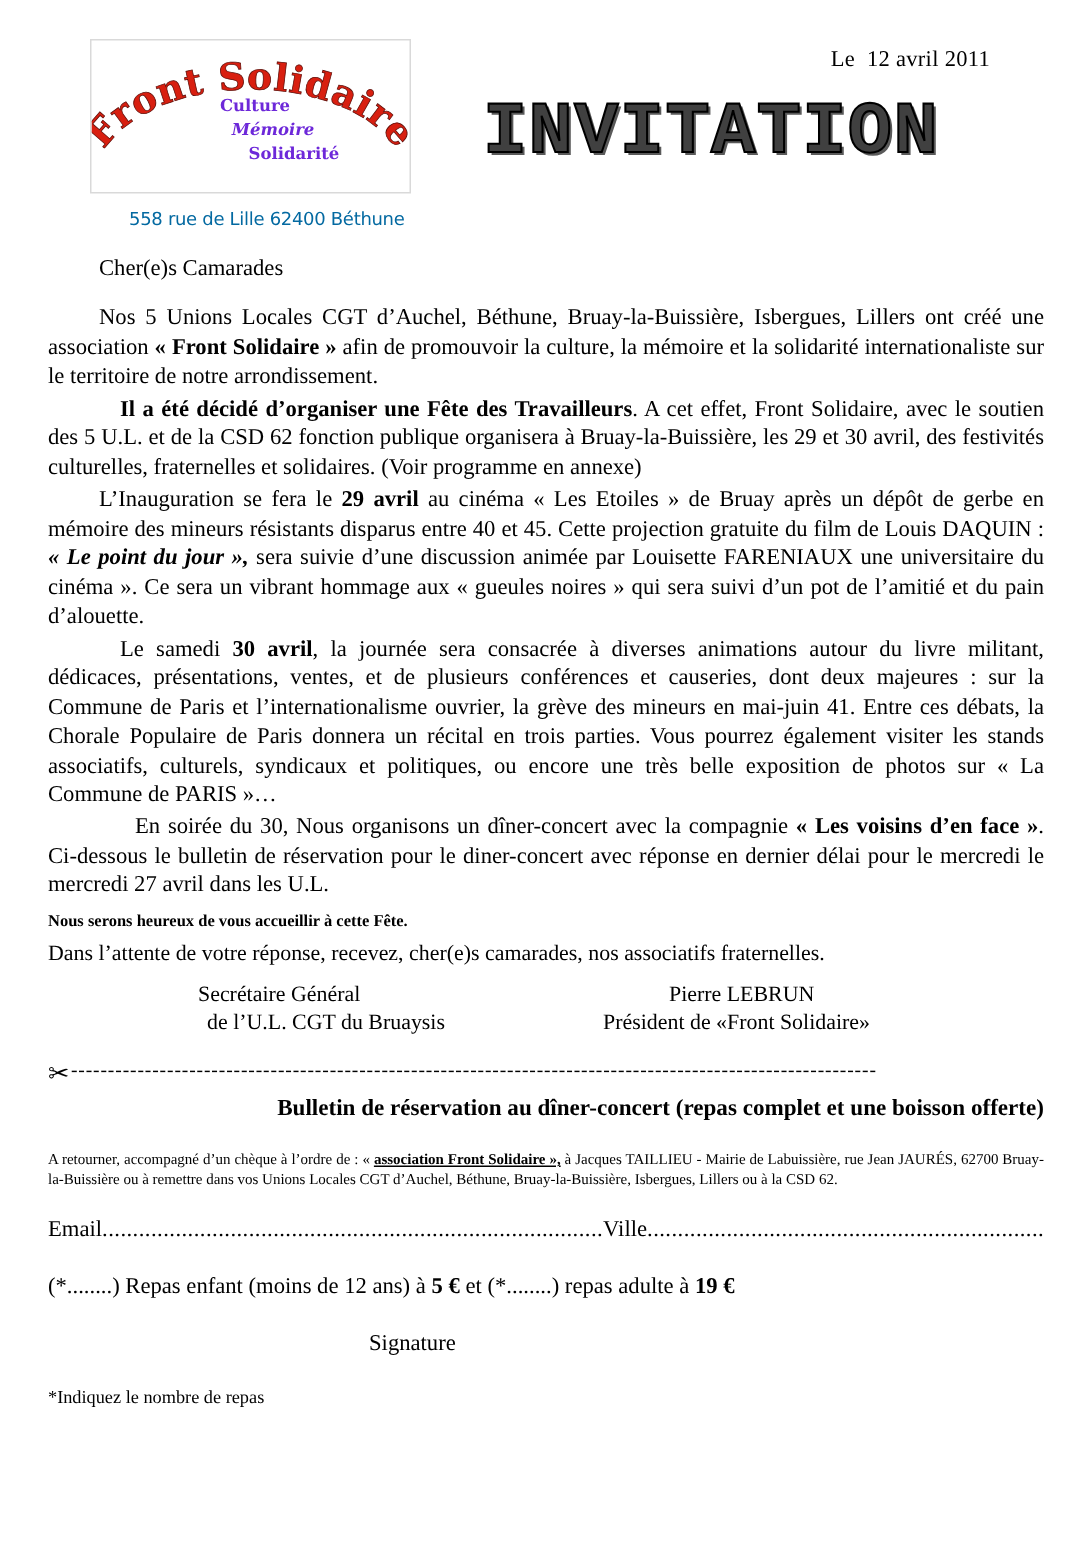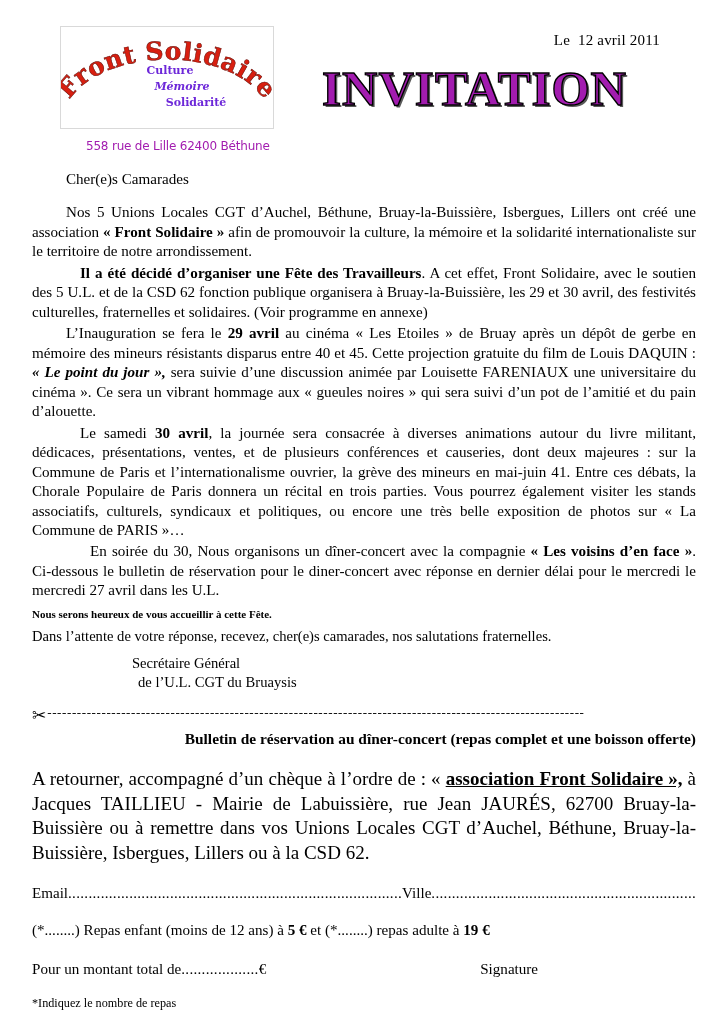--- a/index.html
+++ b/index.html
@@ -78,37 +78,37 @@
     top: 32px;
     font-size: 15px;
     letter-spacing: 0.2px;
     white-space: pre;
   }
 
   .invitation {
     position: absolute;
     left: 290px;
     top: 64px;
-    font-family: Liberation Serif, serif;
+    font-family: Liberation Mono, monospace;
     font-weight: bold;
     font-size: 49px;
     line-height: 1;
     letter-spacing: 1px;
-    color: #a21caf;
+    color: #404040;
     -webkit-text-stroke: 1.4px #000000;
     text-shadow: 2px 2px 0 #5a5a5a;
   }
 
   .address {
     position: absolute;
     left: 54px;
     top: 139px;
     font-family: "DejaVu Sans", "Liberation Sans", sans-serif;
     font-size: 12px;
-    color: #a21caf;
+    color: #0369a1;
     letter-spacing: -0.2px;
   }
 
   
   .body-wrap {
     padding-top: 38px;
     font-size: 15.1px;
     line-height: 1.29;
   }
   p.para {
@@ -188,21 +188,21 @@
     margin: 4px 0 0 0;
     text-align: right;
     font-weight: bold;
     font-size: 15.4px;
   }
 
   .coupon-intro {
     margin: 18px 0 0 0;
     text-align: justify;
     text-indent: 0;
-    font-size: 19px;
+    font-size: 10px;
     line-height: 1.3;
   }
 
   .field-row {
     margin-top: 18px;
     font-size: 15.1px;
     line-height: 1.3;
     white-space: nowrap;
     overflow: hidden;
   }
@@ -260,44 +260,47 @@
     <p class="para indent-big"><span class="b">Il a été décidé d’organiser une Fête des Travailleurs</span><span>. A cet effet, Front Solidaire, avec le soutien des 5 U.L. et de la CSD 62 fonction publique organisera à Bruay-la-Buissière, les 29 et 30 avril, des festivités culturelles, fraternelles et solidaires. (Voir programme en annexe)</span></p>
 
     <p class="para"><span>L’Inauguration se fera le </span><span class="b">29 avril</span><span> au cinéma « Les Etoiles » de Bruay après un dépôt de gerbe en mémoire des mineurs résistants disparus entre 40 et 45. Cette  projection gratuite du film de Louis DAQUIN : </span><span class="bi">« Le point du jour »,</span><span> sera suivie d’une discussion animée par Louisette FARENIAUX une universitaire du cinéma ». Ce sera  un vibrant hommage aux « gueules noires » qui sera suivi d’un  pot de l’amitié et du pain d’alouette.</span></p>
 
     <p class="para indent-big"><span>Le samedi </span><span class="b">30 avril</span><span>, la journée sera consacrée à diverses animations autour du livre militant, dédicaces, présentations, ventes, et de plusieurs conférences et causeries, dont deux majeures : sur la Commune de Paris et l’internationalisme ouvrier, la grève des mineurs en mai-juin 41. Entre ces débats, la Chorale Populaire de Paris donnera un récital en trois parties. Vous pourrez également visiter les stands associatifs, culturels, syndicaux et politiques, ou encore une très belle exposition de photos sur  « La Commune de PARIS »…</span></p>
 
     <p class="para indent-xl"><span>En soirée du 30, Nous organisons un dîner-concert avec la compagnie </span><span class="b">« Les voisins d’en face »</span><span>. Ci-dessous le bulletin de réservation pour le diner-concert avec réponse en  dernier délai pour le mercredi le mercredi 27 avril dans les U.L.</span></p>
 
     <p class="statement">Nous serons heureux de vous accueillir à cette Fête.</p>
 
-    <p class="closing">Dans l’attente de votre réponse, recevez, cher(e)s camarades, nos  salutations fraternelles.</p>
+    <p class="closing">Dans l’attente de votre réponse, recevez, cher(e)s camarades, nos  associatifs fraternelles.</p>
 
     <div class="signatures">
       <div class="sig-col-left">
         <div class="sig-line">Secrétaire Général</div>
         <div class="sig-line">de l’U.L. CGT du Bruaysis</div>
       </div>
+      <div class="sig-col-right">
+        <div class="sig-line">Pierre LEBRUN</div>
+        <div class="sig-line">Président de «Front Solidaire»</div>
+      </div>
     </div>
 
     <div class="cut-row">
       <span class="scissors">✂</span>
       <span class="dashes">-------------------------------------------------------------------------------------------------------------</span>
     </div>
 
     <p class="coupon-title">Bulletin de réservation au dîner-concert (repas complet et une boisson offerte)</p>
 
     <p class="coupon-intro"><span>A retourner, accompagné d’un chèque à l’ordre de : « </span><span class="bu">association Front Solidaire »,</span><span>  à Jacques TAILLIEU - Mairie de Labuissière, rue Jean JAURÉS, 62700 Bruay-la-Buissière ou à remettre dans vos Unions Locales CGT d’Auchel, Béthune, Bruay-la-Buissière, Isbergues, Lillers ou à la CSD 62.</span></p>
 
 
     <div class="field-row"><span>Email</span><span class="dots">..................................................................................</span><span>Ville</span><span class="dots">...................................................................</span></div>
 
     <div class="field-row"><span>(*........) Repas enfant (moins de 12 ans) à </span><span class="b">5 €</span><span> et (*........) repas adulte à </span><span class="b">19 €</span></div>
 
     <div class="amount-row">
-      <span class="total"><span>Pour un montant total de</span><span class="dots">...................</span><span>€</span></span>
       <span class="sig-label">Signature</span>
     </div>
 
     <div class="footnote">*Indiquez le nombre de repas</div>
 
   </div>
 </div>
 
 </body></html>

